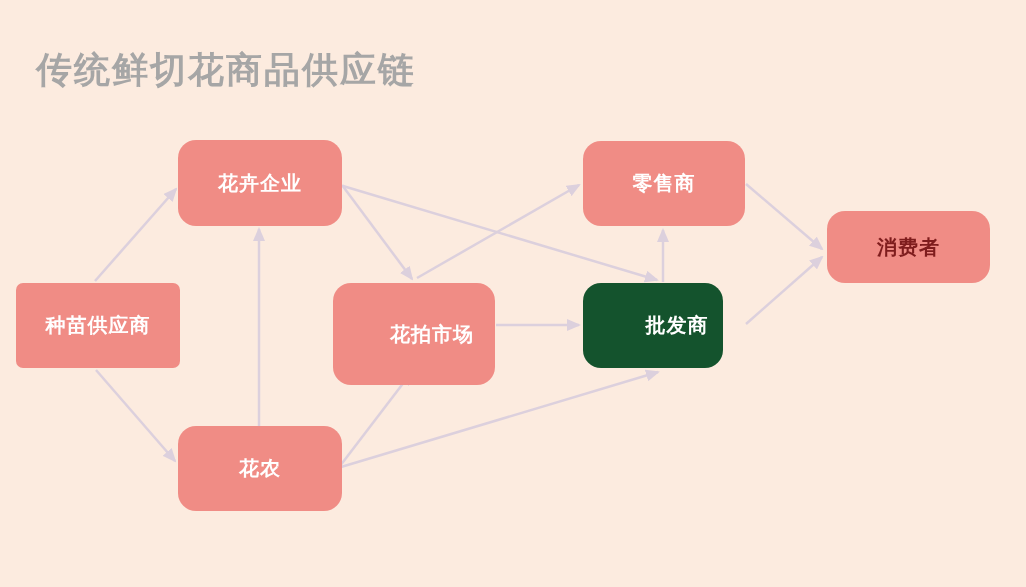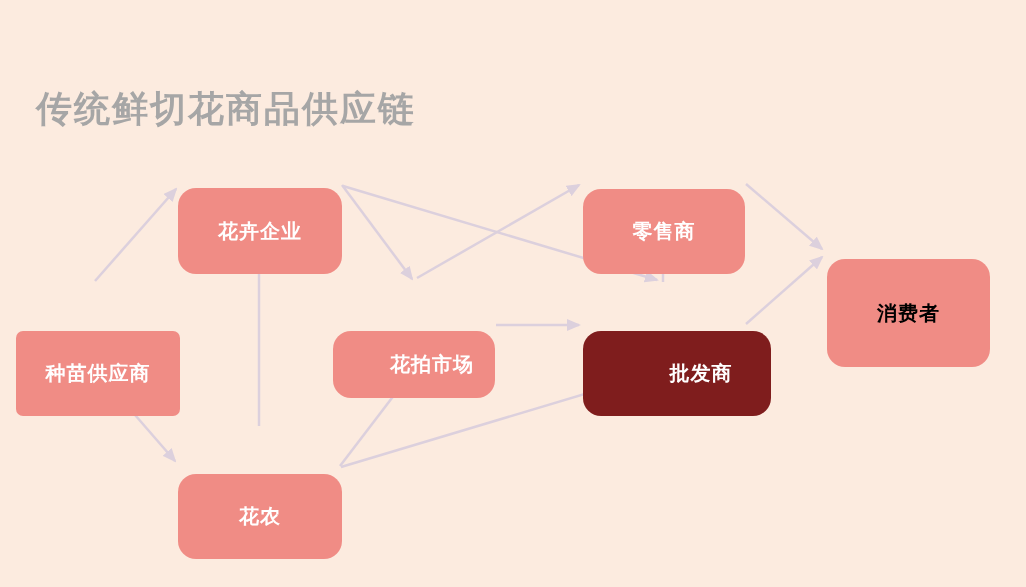--- a/index.html
+++ b/index.html
@@ -17,42 +17,40 @@
   }
   .slide-title {
     position: absolute;
     left: 36px;
     top: 46px;
     font-size: 36px;
     font-weight: bold;
     color: #a6a6a6;
     letter-spacing: 2px;
     white-space: nowrap;
-    margin-top: 39px;
   }
   .edge-layer {
     position: absolute;
     left: 0;
     top: 0;
     width: 1026px;
     height: 587px;
   }
   .node {
     position: absolute;
     display: flex;
     align-items: center;
     justify-content: center;
     border-radius: 18px;
     color: #ffffff;
     font-size: 20px;
     font-weight: bold;
     letter-spacing: 1px;
     text-align: center;
     box-sizing: border-box;
-    margin-top: 48px;
   }
 </style>
 </head>
 <body>
 
 <div class="stage" style="background: rgb(252, 235, 223);">
   <div class="slide-title" style="color: rgb(166, 166, 166);">传统鲜切花商品供应链</div>
   <svg class="edge-layer" width="1026" height="587" viewBox="0 0 1026 587">
     <defs>
       <marker id="arrowhead" markerUnits="userSpaceOnUse" markerWidth="14" markerHeight="12" refX="12" refY="6" orient="auto">
@@ -77,26 +75,26 @@
   <div id="nodes">
       <div class="node" style="left: 16px; top: 283px; width: 164px; height: 85px; background: rgb(240, 140, 133); color: rgb(255, 255, 255); border-radius: 7px;">
         <span>种苗供应商</span>
       </div>
       <div class="node" style="left: 178px; top: 140px; width: 164px; height: 86px; background: rgb(240, 140, 133); color: rgb(255, 255, 255);">
         <span>花卉企业</span>
       </div>
       <div class="node" style="left: 178px; top: 426px; width: 164px; height: 85px; background: rgb(240, 140, 133); color: rgb(255, 255, 255);">
         <span>花农</span>
       </div>
-      <div class="node" style="left: 333px; top: 283px; width: 162px; height: 67px; background: rgb(240, 140, 133); color: rgb(255, 255, 255); padding-left: 36px;">
+      <div class="node" style="left: 333px; top: 283px; width: 162px; height: 102px; background: rgb(240, 140, 133); color: rgb(255, 255, 255); padding-left: 36px;">
         <span>花拍市场</span>
       </div>
-      <div class="node" style="left: 583px; top: 283px; width: 188px; height: 85px; background: #7f1d1d; color: rgb(255, 255, 255); padding-left: 48px;">
+      <div class="node" style="left: 583px; top: 283px; width: 140px; height: 85px; background: #14532d; color: rgb(255, 255, 255); padding-left: 48px;">
         <span>批发商</span>
       </div>
       <div class="node" style="left: 583px; top: 141px; width: 162px; height: 85px; background: rgb(240, 140, 133); color: rgb(255, 255, 255); text-align: center;">
         <span>零售商</span>
       </div>
-      <div class="node" style="left: 827px; top: 211px; width: 163px; height: 108px; background: rgb(240, 140, 133); color: #000000;">
+      <div class="node" style="left: 827px; top: 211px; width: 163px; height: 72px; background: rgb(240, 140, 133); color: #7f1d1d;">
         <span>消费者</span>
       </div>
     </div>
 </div>
 
 </body></html>

